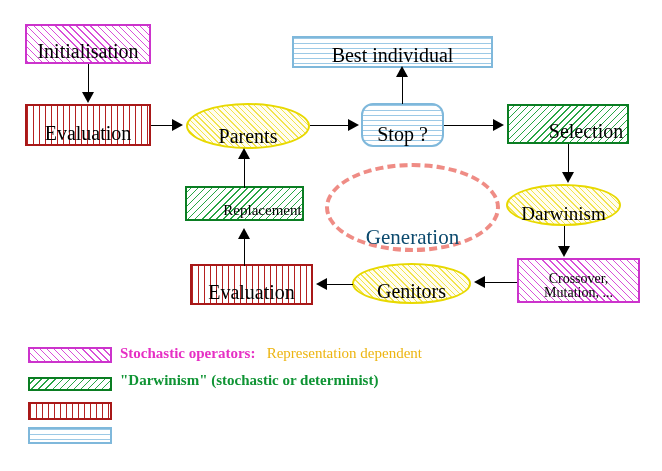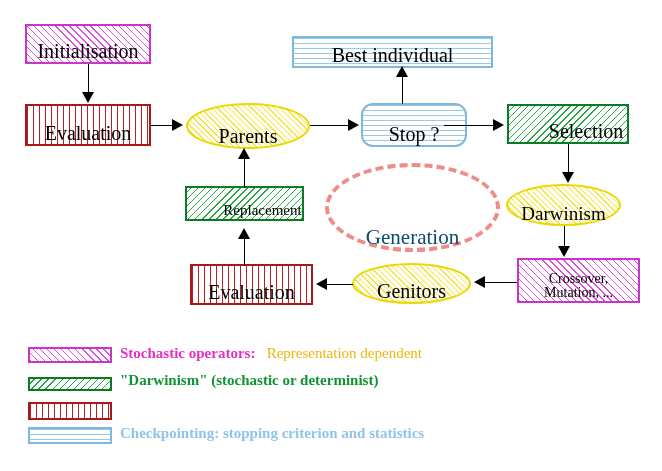--- a/index.html
+++ b/index.html
@@ -130,21 +130,21 @@
 </head>
 <body>
 
 <div id="canvas">
 
   <div id="nodes">
       <div class="node shape-box fill-magenta" style="left: 25px; top: 24px; width: 126px; height: 40px; font-size: 20px;"><span class="lbl">Initialisation</span></div>
       <div class="node shape-box fill-red" style="left: 25px; top: 104px; width: 126px; height: 42px; font-size: 20px;"><span class="lbl">Evaluation</span></div>
       <div class="node shape-ellipse fill-yellow" style="left: 186px; top: 103px; width: 124px; height: 46px; font-size: 20px;"><span class="lbl">Parents</span></div>
       <div class="node shape-box fill-blue" style="left: 292px; top: 36px; width: 201px; height: 32px; font-size: 20px;"><span class="lbl">Best individual</span></div>
-      <div class="node shape-round fill-blue" style="left: 361px; top: 103px; width: 106px; height: 44px; font-size: 20px;"><span class="lbl">Stop ?</span></div>
+      <div class="node shape-round fill-blue" style="left: 361px; top: 103px; width: 83px; height: 44px; font-size: 20px;"><span class="lbl">Stop ?</span></div>
       <div class="node shape-box fill-green" style="left: 507px; top: 104px; width: 122px; height: 40px; font-size: 20px;"><span class="lbl">Selection</span></div>
       <div class="node shape-box fill-green" style="left: 185px; top: 186px; width: 119px; height: 35px; font-size: 15px;"><span class="lbl">Replacement</span></div>
       <div class="node shape-ellipse fill-none-pink" style="left: 325px; top: 163px; width: 175px; height: 89px; font-size: 21px;"><span class="lbl">Generation</span></div>
       <div class="node shape-ellipse fill-yellow" style="left: 506px; top: 184px; width: 115px; height: 42px; font-size: 19px;"><span class="lbl">Darwinism</span></div>
       <div class="node shape-box fill-red" style="left: 190px; top: 264px; width: 123px; height: 41px; font-size: 20px;"><span class="lbl">Evaluation</span></div>
       <div class="node shape-ellipse fill-yellow" style="left: 352px; top: 263px; width: 119px; height: 41px; font-size: 20px;"><span class="lbl">Genitors</span></div>
       <div class="node shape-box fill-magenta" style="left: 517px; top: 258px; width: 123px; height: 45px; font-size: 14px;"><span class="lbl">Crossover,
 Mutation, ...</span></div>
     </div>
 
@@ -185,16 +185,15 @@
 
   </div>
 
   <div id="legend">
       <div class="legend-swatch fill-magenta" style="top: 347px; height: 16px;"></div>
       <div class="legend-text" style="top: 345px;"><span style="color: rgb(230, 47, 196);">Stochastic operators:</span><span>&nbsp;&nbsp;&nbsp;</span><span class="seg2" style="color: rgb(237, 181, 17);">Representation dependent</span></div>
       <div class="legend-swatch fill-green" style="top: 377px; height: 14px;"></div>
       <div class="legend-text" style="top: 372px;"><span style="color: rgb(15, 148, 52);">"Darwinism" (stochastic or determinist)</span></div>
       <div class="legend-swatch fill-red" style="top: 402px; height: 18px;"></div>
       <div class="legend-swatch fill-blue" style="top: 427px; height: 17px;"></div>
-      <div class="legend-text" style="top: 425px;"><span style="color: rgb(144, 196, 232);">Checkpointing: stopping criterion and statistics</span></div>
     </div>
 
 </div>
 
 </body></html>

